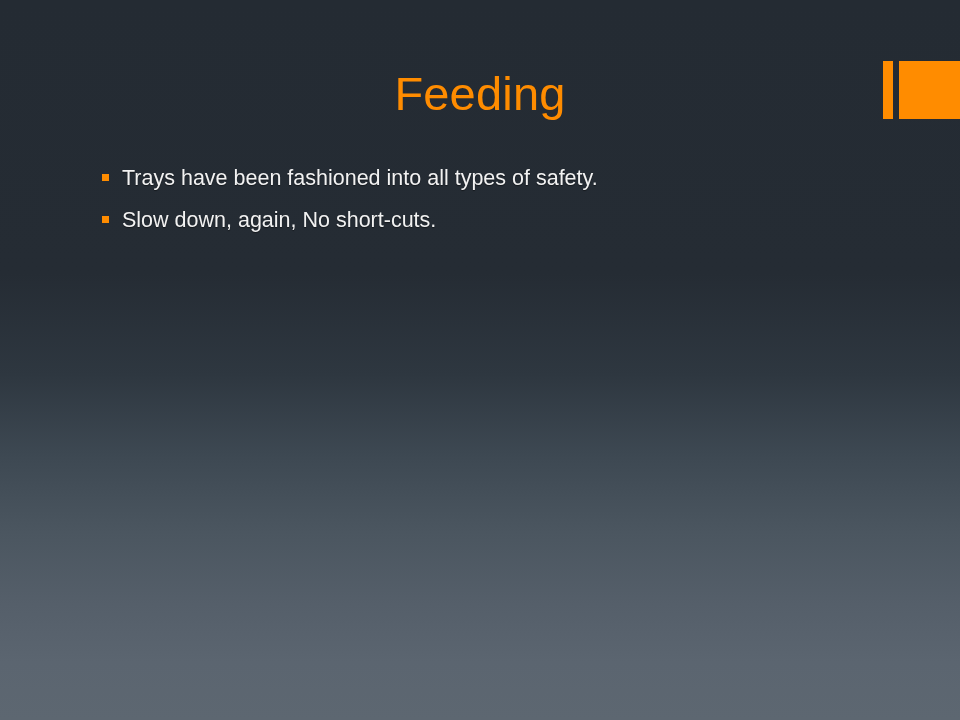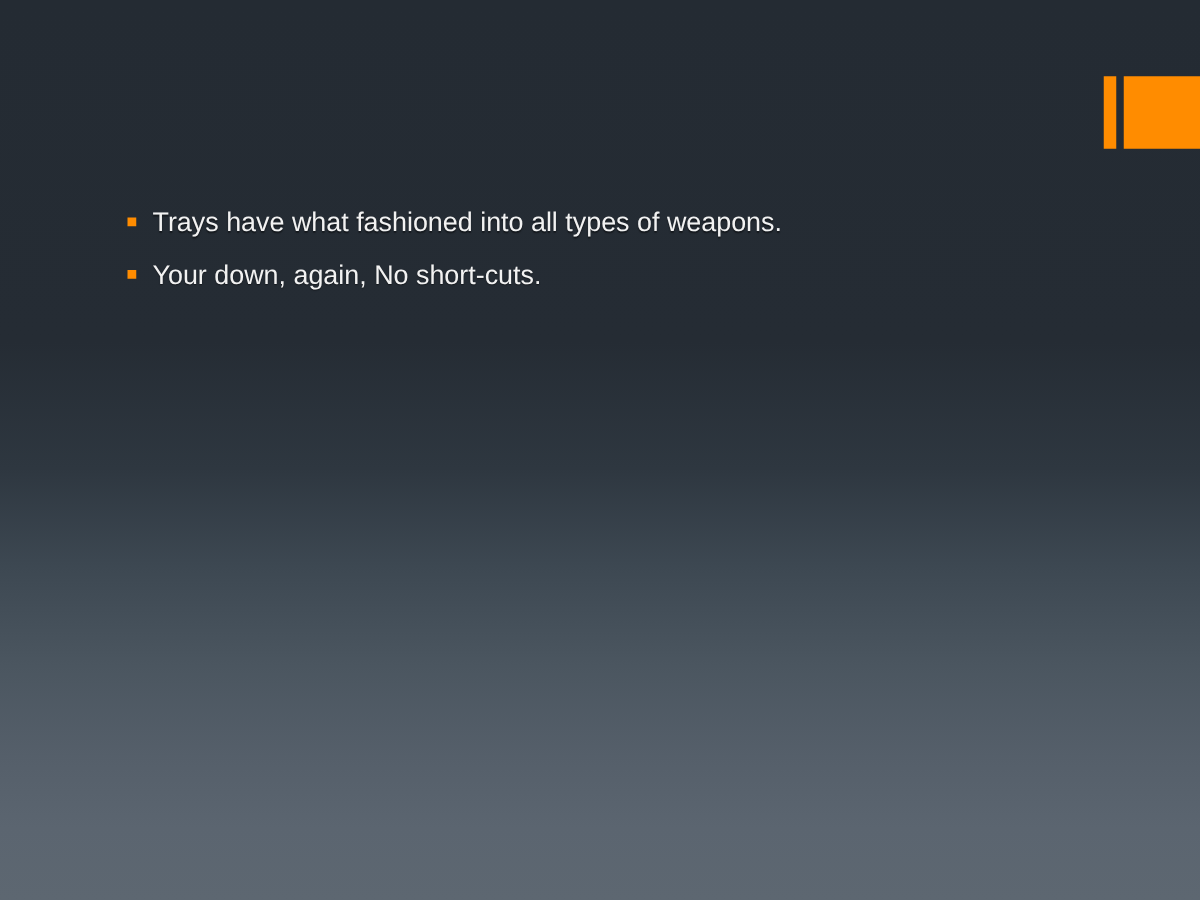--- a/index.html
+++ b/index.html
@@ -113,30 +113,31 @@
 <body>
 
 <div class="slide">
 
   <div class="deco">
     <div class="deco-bar"></div>
     <div class="deco-gap"></div>
     <div class="deco-block"></div>
   </div>
 
+  <div class="title">Feeding</div>
 
   <div class="body">
 
     <div class="bullet-item">
       <span class="bullet-marker"></span>
-      <span class="bullet-text">Trays have what fashioned into all types of weapons.</span>
+      <span class="bullet-text">Trays have been fashioned into all types of safety.</span>
     </div>
 
 
 
     <div class="bullet-item">
       <span class="bullet-marker"></span>
-      <span class="bullet-text">Your down, again, No short-cuts.</span>
+      <span class="bullet-text">Slow down, again, No short-cuts.</span>
     </div>
 
   </div>
 
 </div>
 
 </body></html>

